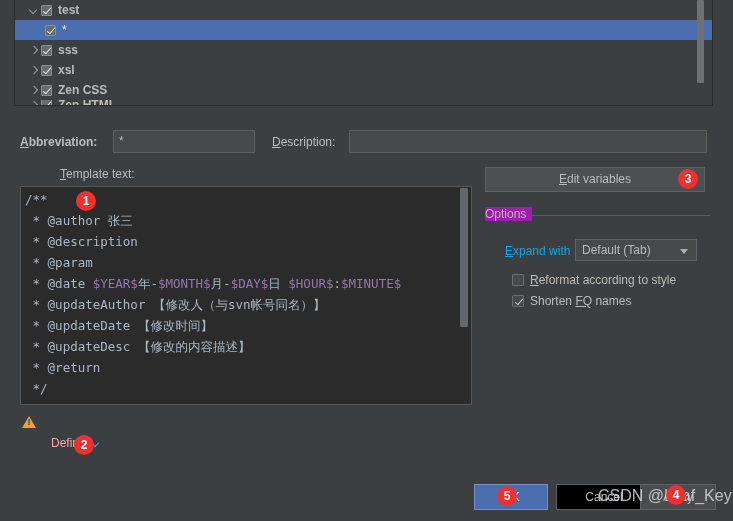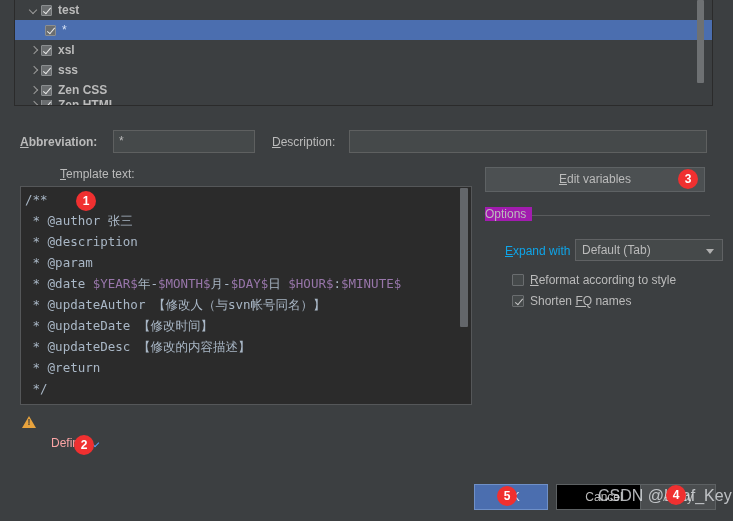--- a/index.html
+++ b/index.html
@@ -219,21 +219,21 @@
   }
   #expand-with-label {
     position: absolute;
     left: 20px; top: 37px;
     font-size: 12px;
     color: #0ea5e9;
   }
   #expand-with-select {
     position: absolute;
     left: 90px; top: 32px;
-    width: 148px; height: 22px;
+    width: 122px; height: 22px;
     background: #45494a;
     border: 1px solid #606264;
     box-sizing: border-box;
     color: #bbbbbb;
     font-size: 12px;
     line-height: 20px;
     padding-left: 6px;
   }
   #expand-with-arrow {
     position: absolute;
@@ -400,26 +400,26 @@
         <span class="tree-label">test</span>
       </div>
       <div class="tree-row selected">
         <span class="tree-indent"></span>
         <span class="cbox checked"></span>
         <span class="tree-label">*</span>
       </div>
       <div class="tree-row">
         <span class="tree-arrow collapsed"></span>
         <span class="cbox checked"></span>
-        <span class="tree-label">xsl</span>
+        <span class="tree-label">sss</span>
       </div>
       <div class="tree-row">
         <span class="tree-arrow collapsed"></span>
         <span class="cbox checked"></span>
-        <span class="tree-label">sss</span>
+        <span class="tree-label">xsl</span>
       </div>
       <div class="tree-row">
         <span class="tree-arrow collapsed"></span>
         <span class="cbox checked"></span>
         <span class="tree-label">Zen CSS</span>
       </div>
       <div class="tree-row clipped">
         <span class="tree-arrow collapsed"></span>
         <span class="cbox checked"></span>
         <span class="tree-label">Zen HTML</span>

